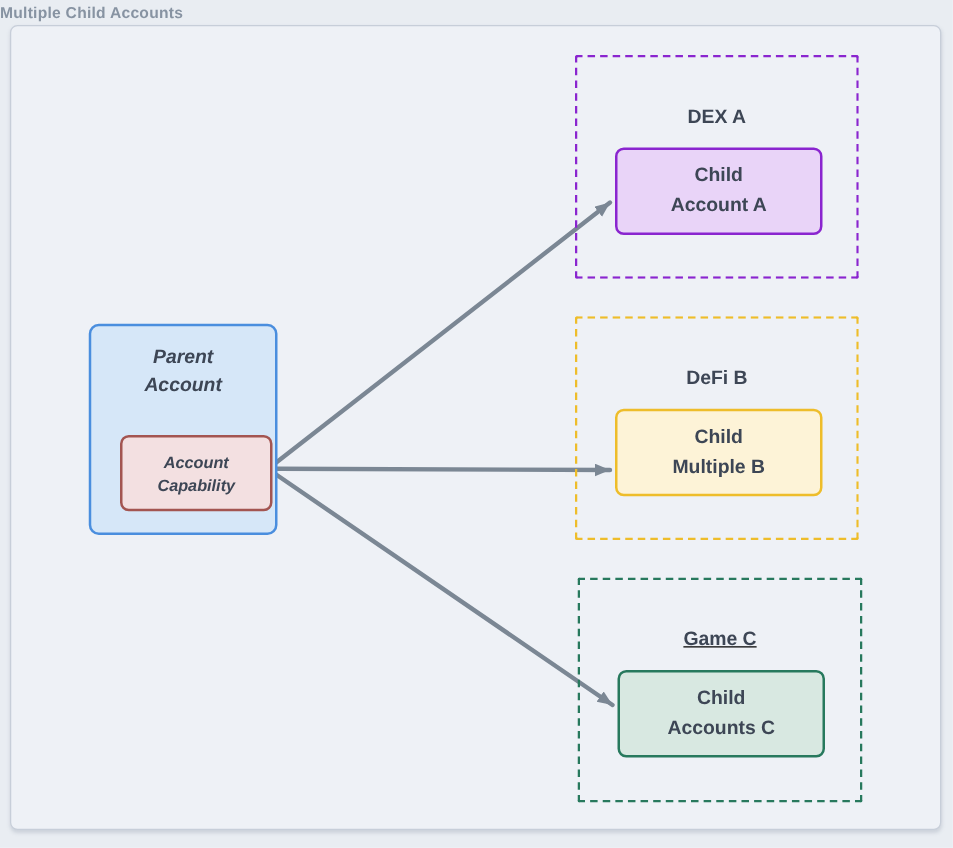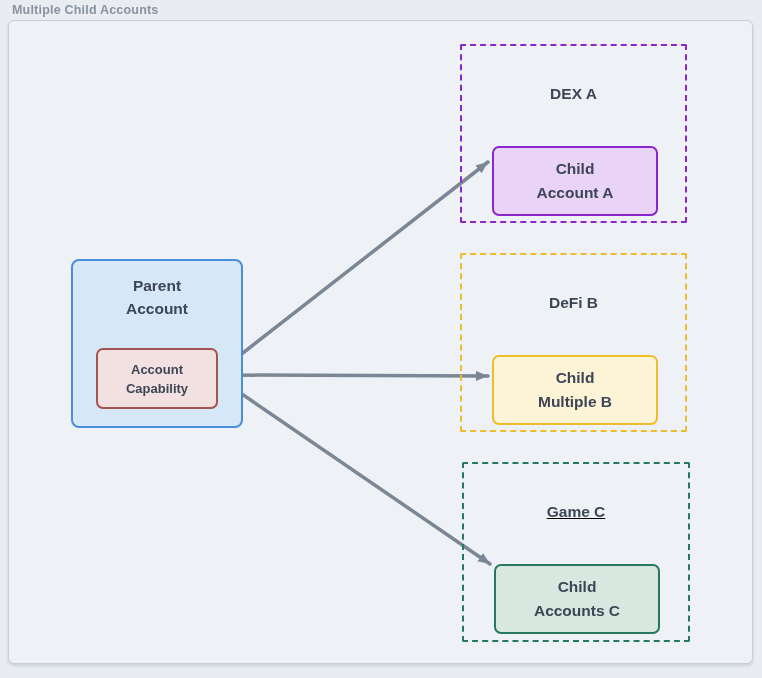--- a/index.html
+++ b/index.html
@@ -21,44 +21,45 @@
     --teal_fill:#d8e8e1;
   }
   *{margin:0;padding:0;box-sizing:border-box;}
   html,body{width:762px;height:678px;overflow:hidden;}
   body{
     background:var(--page_bg);
     font-family:"Liberation Sans", sans-serif;
     position:relative;
   }
   .frame-label{
-    position:absolute;left:12px;top:3px;
+    position:absolute;left:0;top:3px;
     font-size:12.5px;font-weight:600;letter-spacing:.2px;
     color:var(--title_text);
   }
   .canvas{
     position:absolute;left:8px;top:20px;width:745px;height:644px;
     background:var(--canvas_bg);
     border:1px solid var(--canvas_border);
     border-radius:6px;
     box-shadow:0 2px 3px rgba(120,130,150,.25);
   }
   .arrows{position:absolute;left:0;top:0;width:745px;height:644px;pointer-events:none;}
   .arrows line{stroke:var(--arrow);stroke-width:3.5;stroke-linecap:round;}
   .arrows marker path{fill:var(--arrow);}
   .node{
     position:absolute;
     border-radius:8px;
     color:var(--text_dark);
     text-align:center;
   }
   .parent-node{
-    left:62px;top:238px;width:172px;height:169px;
+    left:62px;top:238px;width:151px;height:169px;
     background:var(--parent_fill);
     border:2px solid var(--parent_border);
+    font-style:italic;
   }
   .parent-title{
     padding-top:13px;
     font-size:15.5px;font-weight:600;line-height:23px;
   }
   .capability-node{
     position:absolute;left:23px;top:87px;width:122px;height:61px;
     background:var(--capability_fill);
     border:2px solid var(--capability_border);
     border-radius:7px;
@@ -76,21 +77,21 @@
   .group-c{left:453px;top:441px;width:228px;height:180px;border-color:var(--teal_border);text-decoration:underline;}
   .group-label{
     margin-top:39px;text-align:center;
     font-size:15.5px;font-weight:600;color:var(--text_dark);
   }
   .child-node{
     position:absolute;left:30px;top:72px;width:166px;height:70px;
     border-radius:7px;border:2px solid transparent;
     display:flex;flex-direction:column;align-items:center;justify-content:center;
     font-size:15.5px;font-weight:600;line-height:24px;
-    color:var(--text_dark);text-align:center;margin-top:28px;
+    color:var(--text_dark);text-align:center;
   }
   .child-a{background:var(--purple_fill);border-color:var(--purple_border);}
   .child-b{background:var(--amber_fill);border-color:var(--amber_border);}
   .child-c{background:var(--teal_fill);border-color:var(--teal_border);}
 </style>
 </head>
 <body>
 
 <div class="frame-label">Multiple Child Accounts</div>
 

